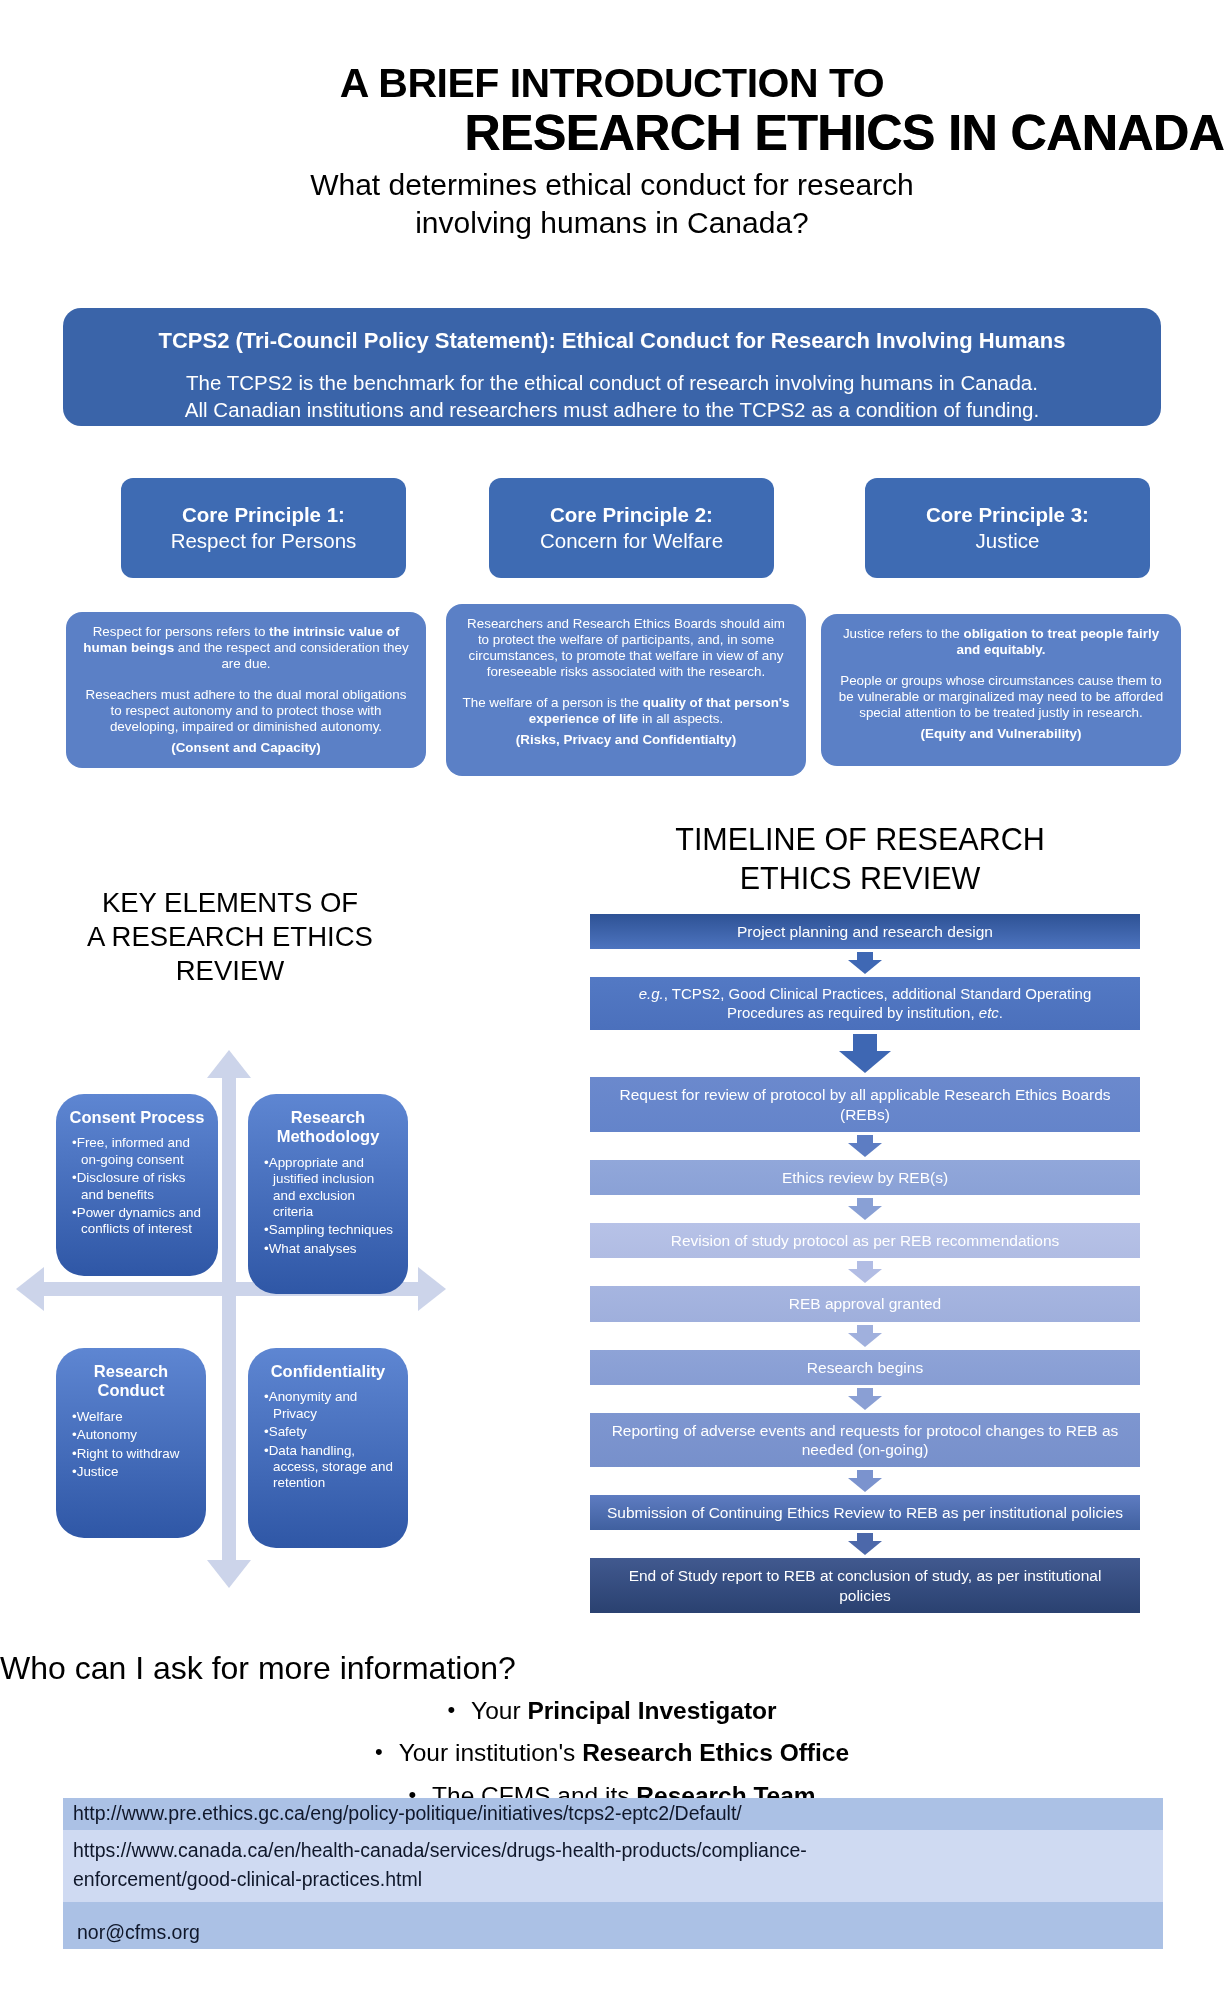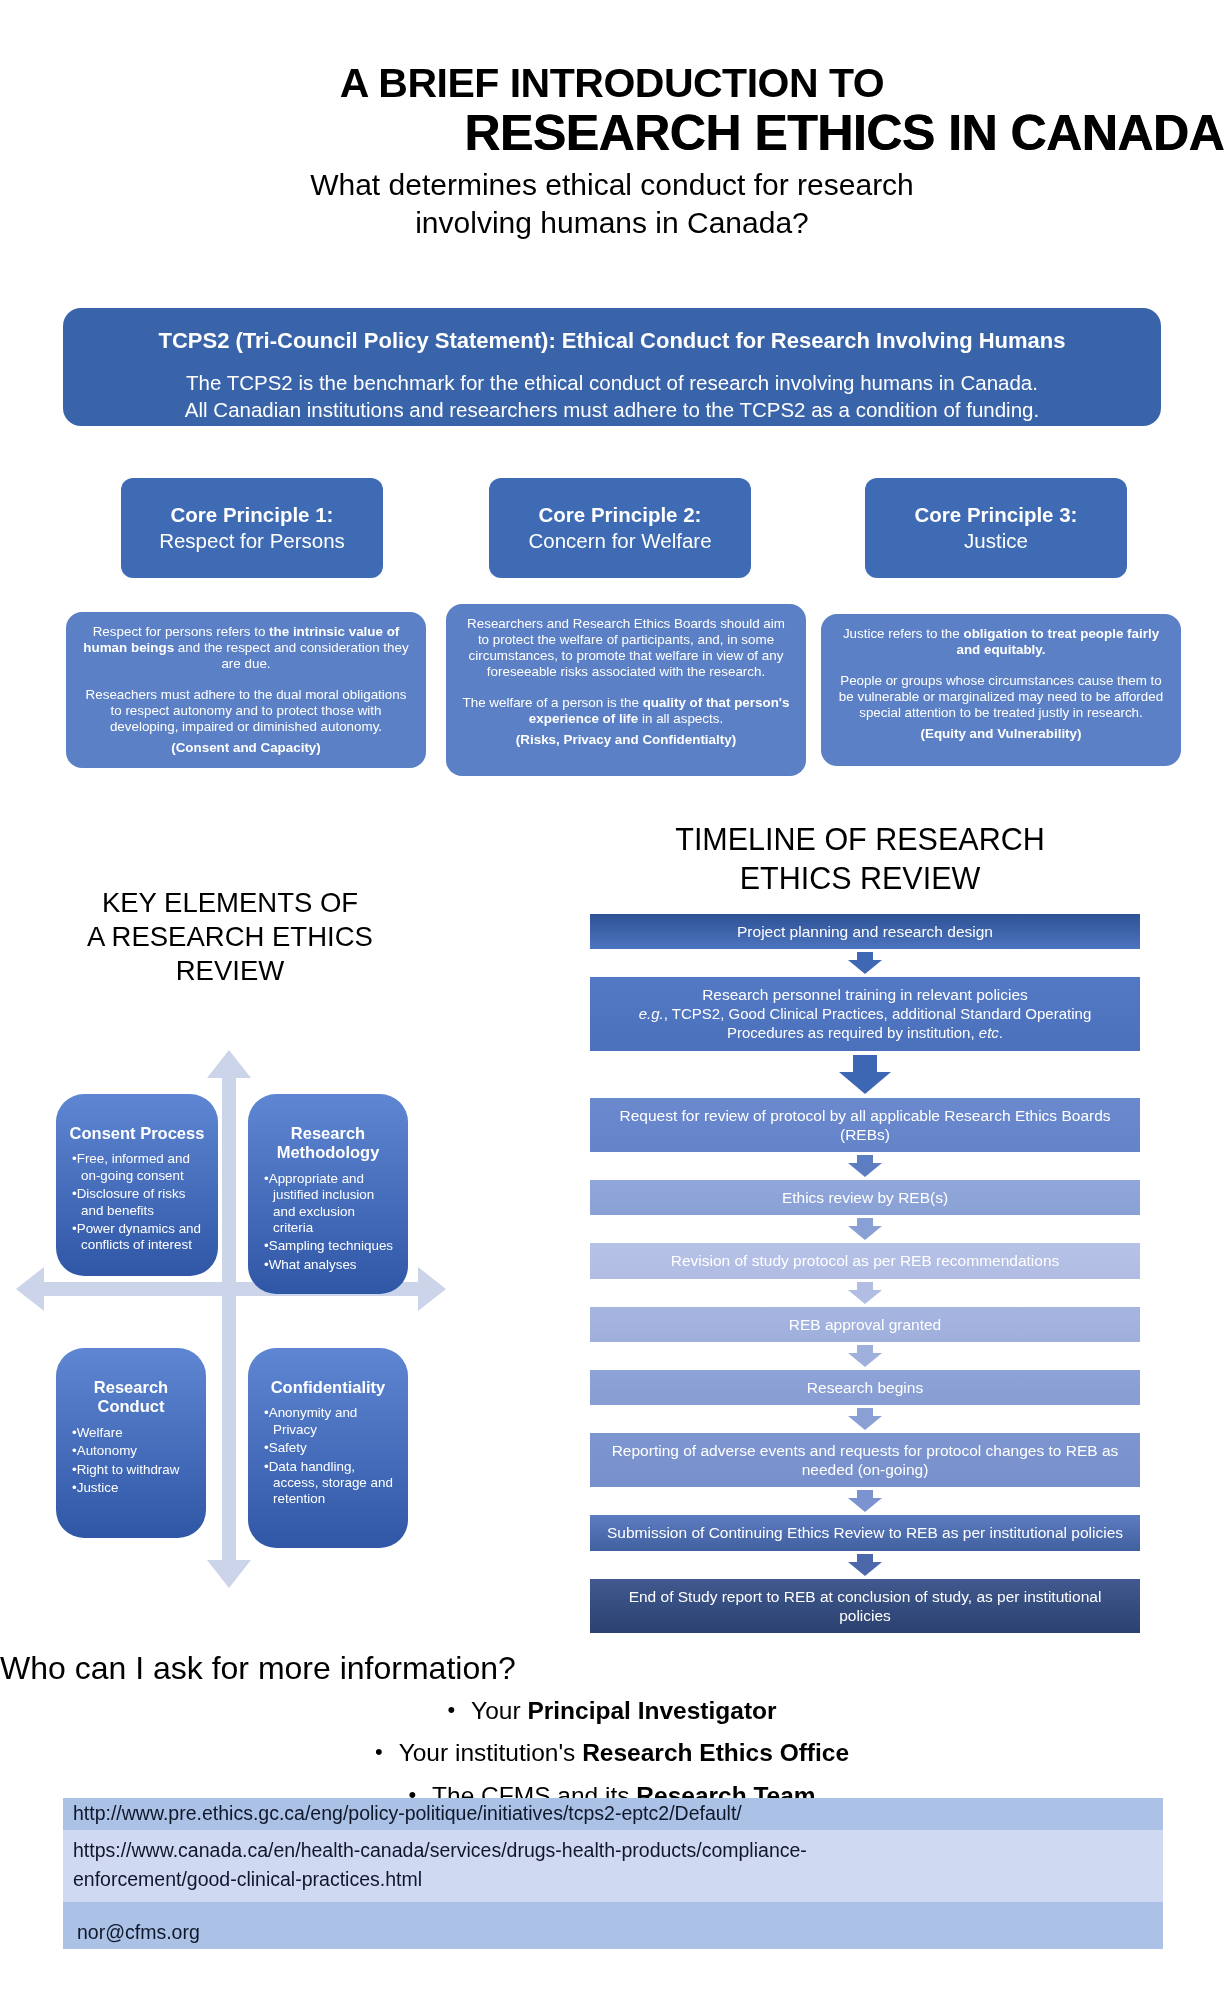--- a/index.html
+++ b/index.html
@@ -17,21 +17,21 @@
   .subtitle{position:absolute;top:166px;left:0;width:100%;text-align:center;
           font-size:30px;line-height:1.28;}
 
   
   .banner{position:absolute;left:63px;top:308px;width:1098px;height:118px;box-sizing:border-box;
           background:#3a64a9;border-radius:18px;color:#fff;text-align:center;padding:20px 36px 0;}
   .banner-h{font-size:22px;font-weight:700;margin-bottom:16px;}
   .banner-b{font-size:20.5px;line-height:1.3;}
 
   
-  .cp-head{position:absolute;top:478px;width:262px;height:100px;box-sizing:border-box;
+  .cp-head{position:absolute;top:478px;width:285px;height:100px;box-sizing:border-box;
            background:#3e6bb3;border-radius:12px;color:#fff;display:flex;flex-direction:column;
            justify-content:center;text-align:center;font-size:20.5px;line-height:1.25;}
   .cp-head .t{font-weight:700;}
   .cph1{left:121px;} .cph2{left:489px;} .cph3{left:865px;}
   .cp-desc{position:absolute;width:360px;box-sizing:border-box;background:#5b80c6;border-radius:16px;
            color:#fff;text-align:center;padding:12px 16px 6px;font-size:13.4px;line-height:1.2;}
   .cpd1{left:66px;top:612px;height:156px;}
   .cpd2{left:446px;top:604px;height:172px;}
   .cpd3{left:821px;top:614px;height:152px;}
   .cp-desc p{margin:0 0 15px;}
@@ -43,21 +43,21 @@
                font-size:27.5px;line-height:1.24;}
   .cross-v{position:absolute;left:222px;top:1078px;width:14px;height:482px;background:#ccd4ea;}
   .cross-h{position:absolute;left:44px;top:1282px;width:374px;height:14px;background:#ccd4ea;}
   .tri{position:absolute;width:0;height:0;}
   .tri-up{left:207px;top:1050px;border-left:22px solid transparent;border-right:22px solid transparent;border-bottom:28px solid #ccd4ea;}
   .tri-down{left:207px;top:1560px;border-left:22px solid transparent;border-right:22px solid transparent;border-top:28px solid #ccd4ea;}
   .tri-left{left:16px;top:1267px;border-top:22px solid transparent;border-bottom:22px solid transparent;border-right:28px solid #ccd4ea;}
   .tri-right{left:418px;top:1267px;border-top:22px solid transparent;border-bottom:22px solid transparent;border-left:28px solid #ccd4ea;}
 
   .qbox{position:absolute;box-sizing:border-box;border-radius:28px;color:#fff;
-        background:linear-gradient(180deg,#5e86d2,#2f57a6);padding:30px 10px 8px;}
+        background:linear-gradient(180deg,#5e86d2,#2f57a6);padding:14px 10px 8px;}
   .q1{left:56px;top:1094px;width:162px;height:182px;}
   .q2{left:248px;top:1094px;width:160px;height:200px;}
   .q3{left:56px;top:1348px;width:150px;height:190px;}
   .q4{left:248px;top:1348px;width:160px;height:200px;}
   .q-title{font-weight:700;font-size:16.5px;text-align:center;line-height:1.18;margin:0 0 8px;}
   .q-bullets{margin:0;padding:0 0 0 6px;list-style:none;font-size:13.4px;line-height:1.22;}
   .q-bullets li{padding-left:9px;text-indent:-9px;margin-bottom:2px;}
   .q-bullets li::before{content:"\2022 ";}
 
   
@@ -195,21 +195,20 @@
     </div>
   <div class="tl-col" id="timeline-steps">
       <div class="step" style="background: linear-gradient(rgb(46, 82, 149), rgb(77, 116, 191));">
         <div class="step-line"><span>Project planning and research design</span></div>
       </div>
       <div class="t-arrow">
         <div class="stem" style="background: rgb(63, 104, 180);"></div>
         <div class="head" style="border-top: 14px solid rgb(63, 104, 180);"></div>
       </div>
       <div class="step" style="background: linear-gradient(rgb(83, 121, 196), rgb(75, 112, 188));">
-        <div class="step-line"><span>Research personnel training in relevant policies</span></div>
         <div class="step-line" style="font-size: 15px;"><span class="i">e.g.</span><span>, TCPS2, Good Clinical Practices, additional Standard Operating Procedures as required by institution, </span><span class="i">etc</span><span>.</span></div>
       </div>
       <div class="t-arrow big">
         <div class="stem" style="background: rgb(62, 103, 179);"></div>
         <div class="head" style="border-top: 22px solid rgb(62, 103, 179);"></div>
       </div>
       <div class="step" style="background: linear-gradient(rgb(107, 137, 205), rgb(100, 132, 202));">
         <div class="step-line"><span>Request for review of protocol by all applicable Research Ethics Boards (REBs)</span></div>
       </div>
       <div class="t-arrow">

